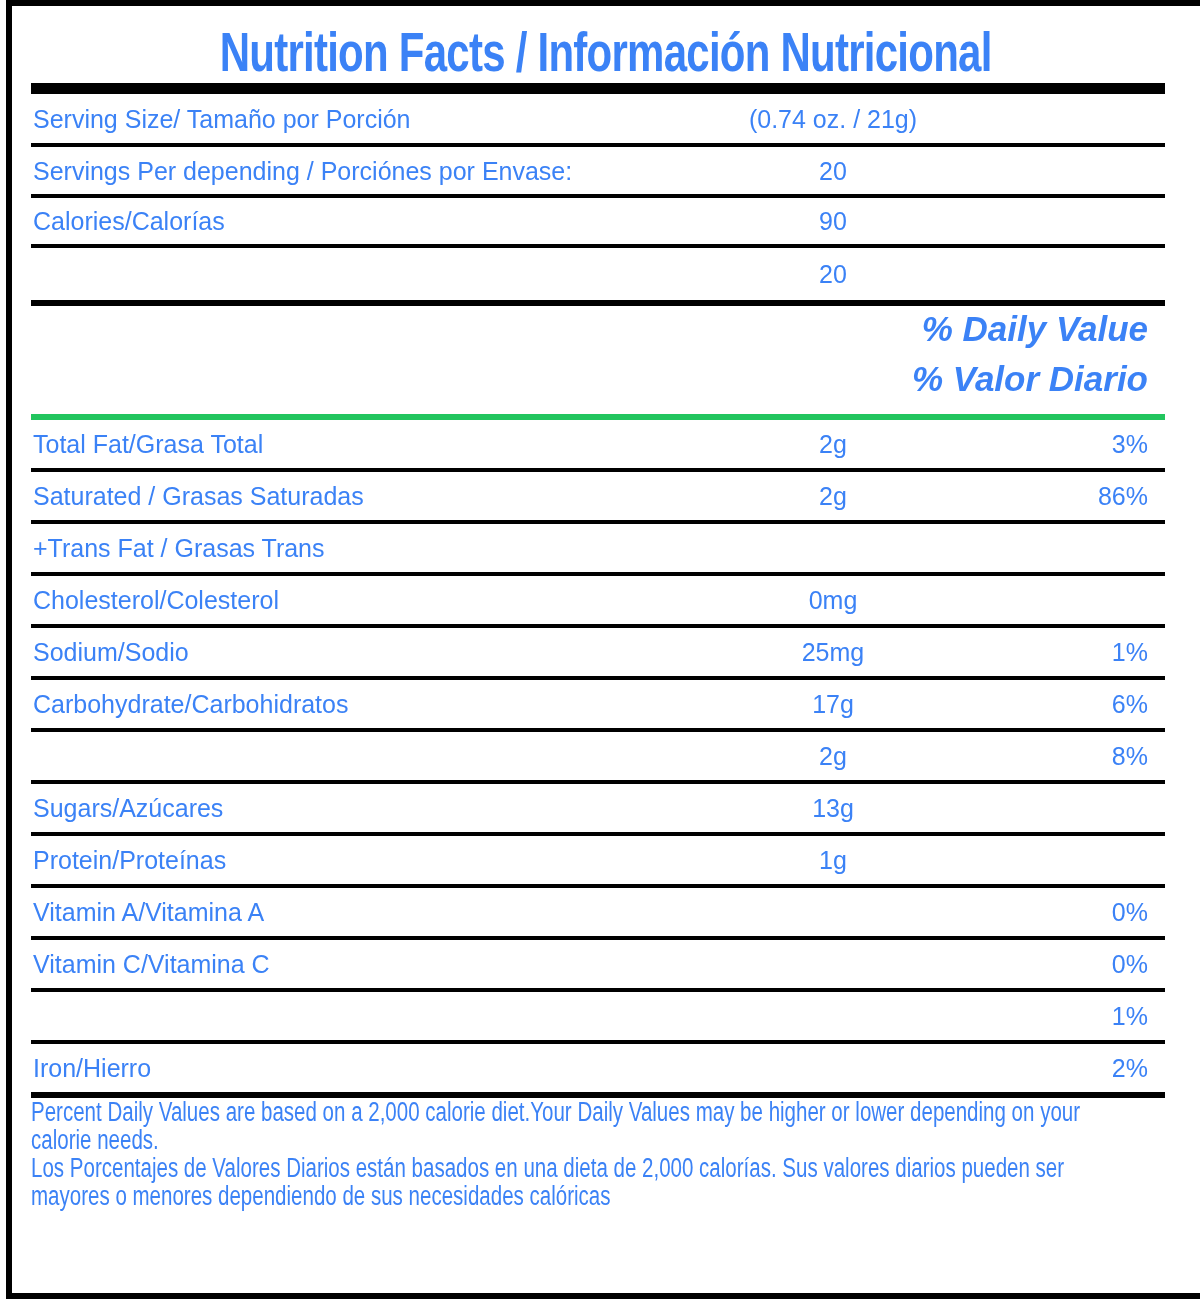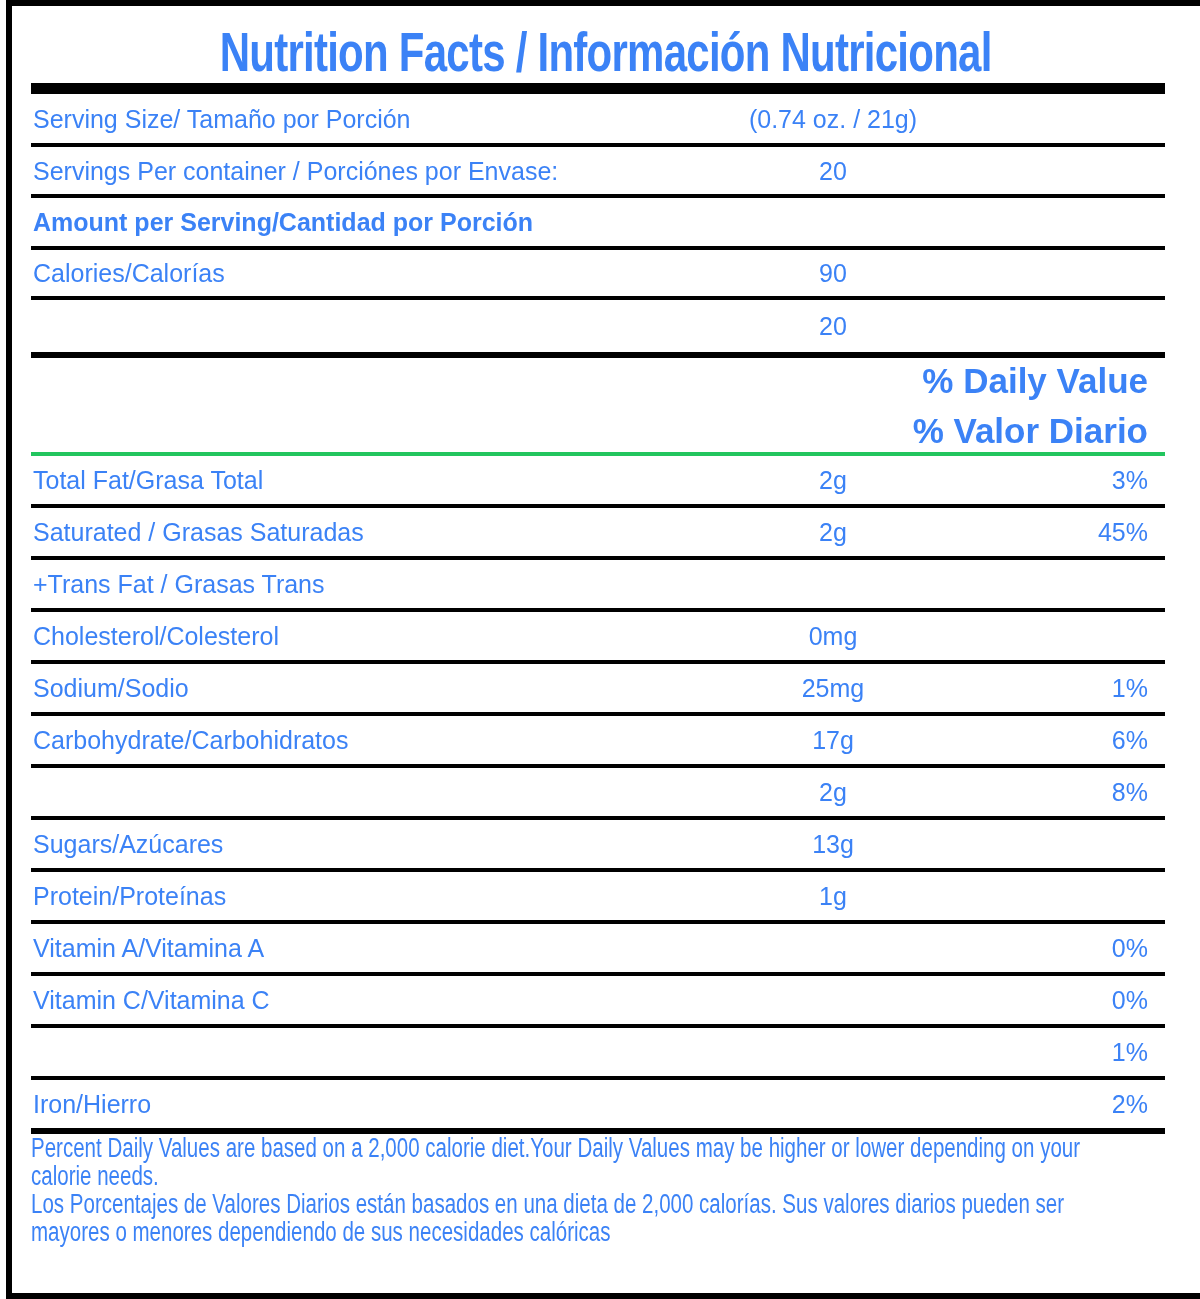--- a/index.html
+++ b/index.html
@@ -24,23 +24,23 @@
   .h46 { height: 46px; } .h52 { height: 52px; }
   .cell {
     position: absolute; top: 50%; transform: translateY(-50%);
     white-space: nowrap; font-size: 25px;
   }
   .lbl { left: 2px; }
   .amt { left: 604px; width: 396px; text-align: center; }
   .pct { right: 17px; text-align: right; }
   .bold { font-weight: bold; }
   .dvblock {
-    height: 86px; border-bottom: 4px solid #22c55e;
+    height: 86px; border-bottom: 6px solid #22c55e;
     display: flex; flex-direction: column; justify-content: space-between;
-    align-items: flex-end; padding: 5px 17px 3px 0;
+    align-items: flex-end; padding: 5px 17px 17px 0; font-style: italic;
   }
   .dvline { font-size: 35px; font-weight: bold; line-height: 36px; white-space: nowrap; }
   .footer { }
   .fline {
     font-size: 27px; line-height: 28px; white-space: nowrap;
     transform: scaleX(0.76); transform-origin: left center;
   }
 </style>
 </head>
 <body>
@@ -54,27 +54,24 @@
   <div class="bar"></div>
 
   <div class="content">
 
     <div class="row h49">
       <span class="cell lbl">Serving Size/ Tamaño por Porción</span>
       <span class="cell amt">(0.74 oz. / 21g)</span>
     </div>
 
     <div class="row h47">
-      <span class="cell lbl">Servings Per container / Porciónes por Envase:</span>
+      <span class="cell lbl">Servings Per depending / Porciónes por Envase:</span>
       <span class="cell amt">20</span>
     </div>
 
-    <div class="row h48">
-      <span class="cell lbl bold">Amount per Serving/Cantidad por Porción</span>
-    </div>
 
     <div class="row h46">
       <span class="cell lbl">Calories/Calorías</span>
       <span class="cell amt">90</span>
     </div>
 
     <div class="row h52 bb6">
       <span class="cell amt">20</span>
     </div>
 
@@ -85,21 +82,21 @@
 
     <div class="row h48">
       <span class="cell lbl">Total Fat/Grasa Total</span>
       <span class="cell amt">2g</span>
       <span class="cell pct">3%</span>
     </div>
 
     <div class="row h48">
       <span class="cell lbl">Saturated / Grasas Saturadas</span>
       <span class="cell amt">2g</span>
-      <span class="cell pct">45%</span>
+      <span class="cell pct">86%</span>
     </div>
 
     <div class="row h48">
       <span class="cell lbl">+Trans Fat / Grasas Trans</span>
       <span class="cell pct"></span>
     </div>
 
     <div class="row h48">
       <span class="cell lbl">Cholesterol/Colesterol</span>
       <span class="cell amt">0mg</span>

